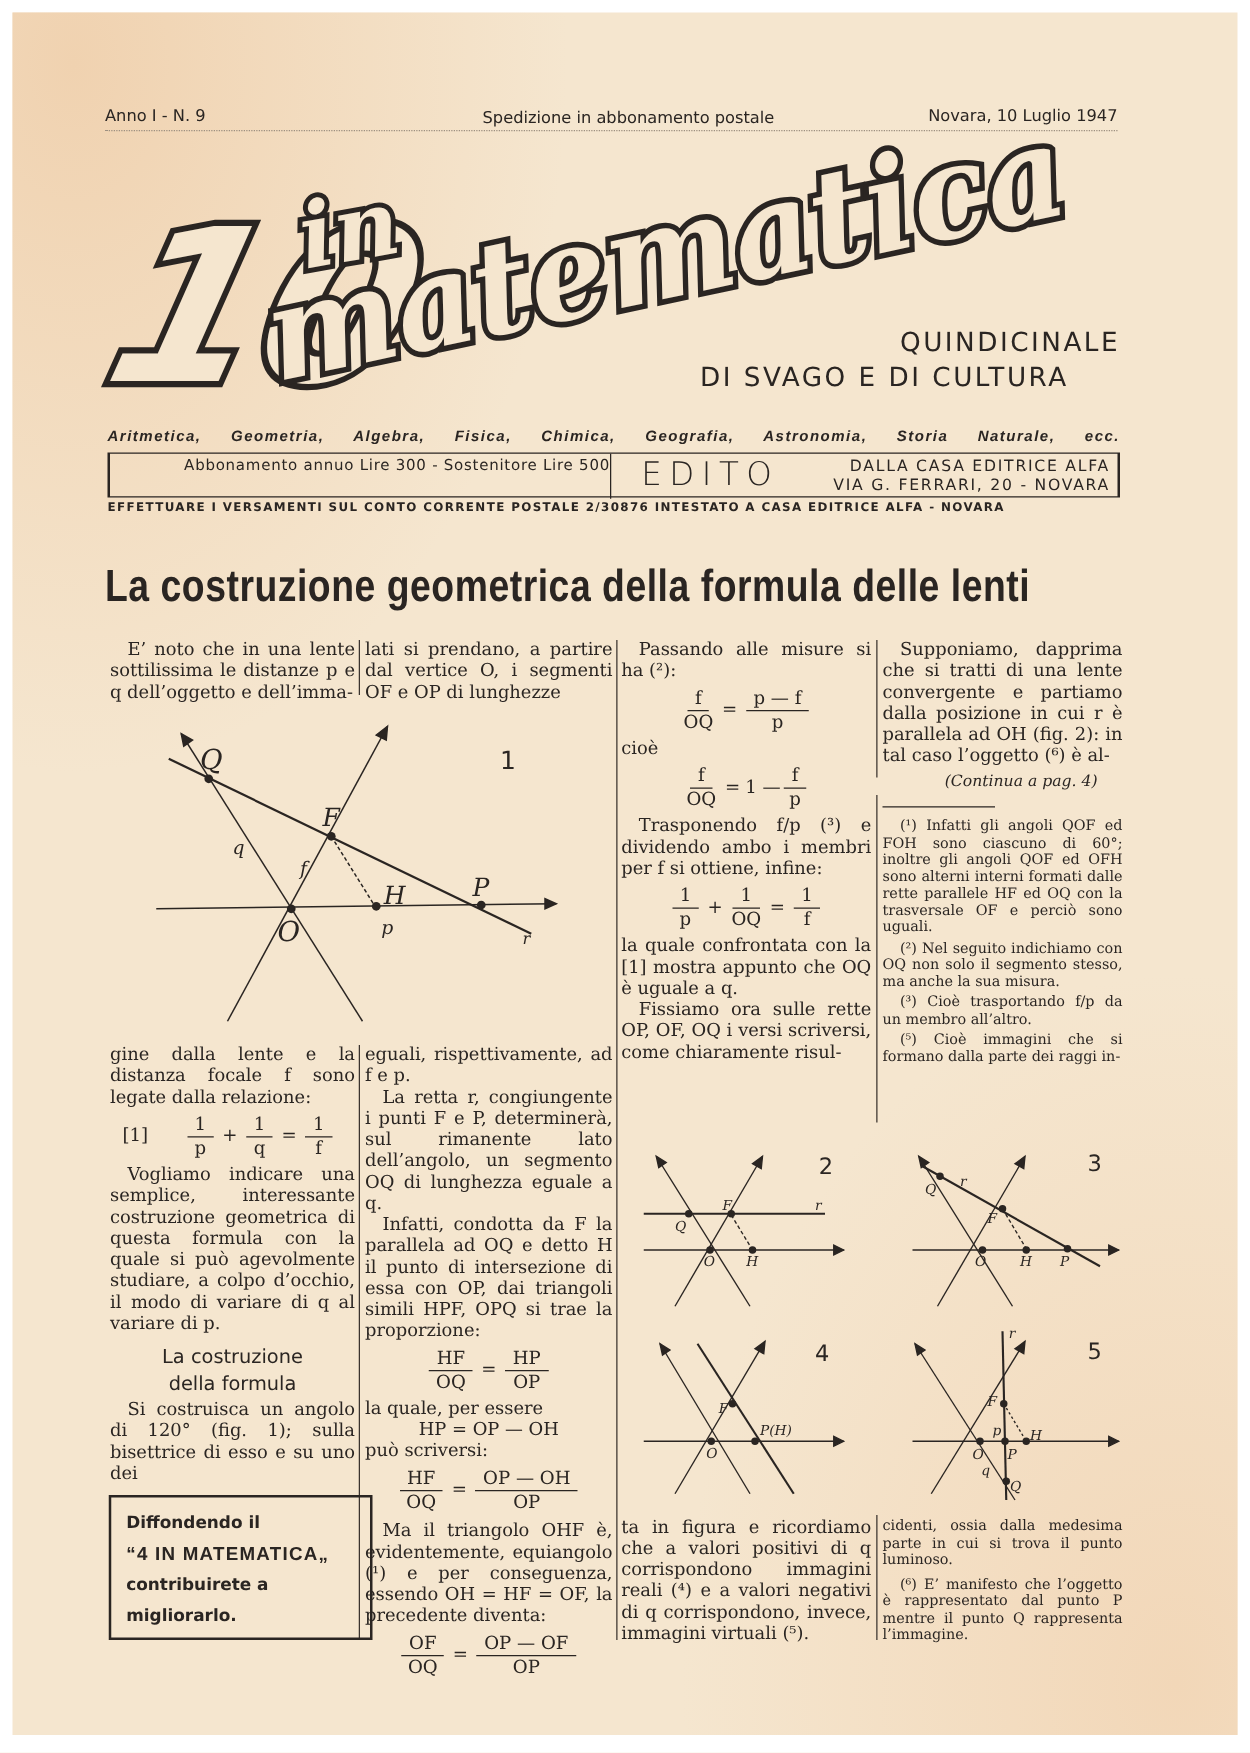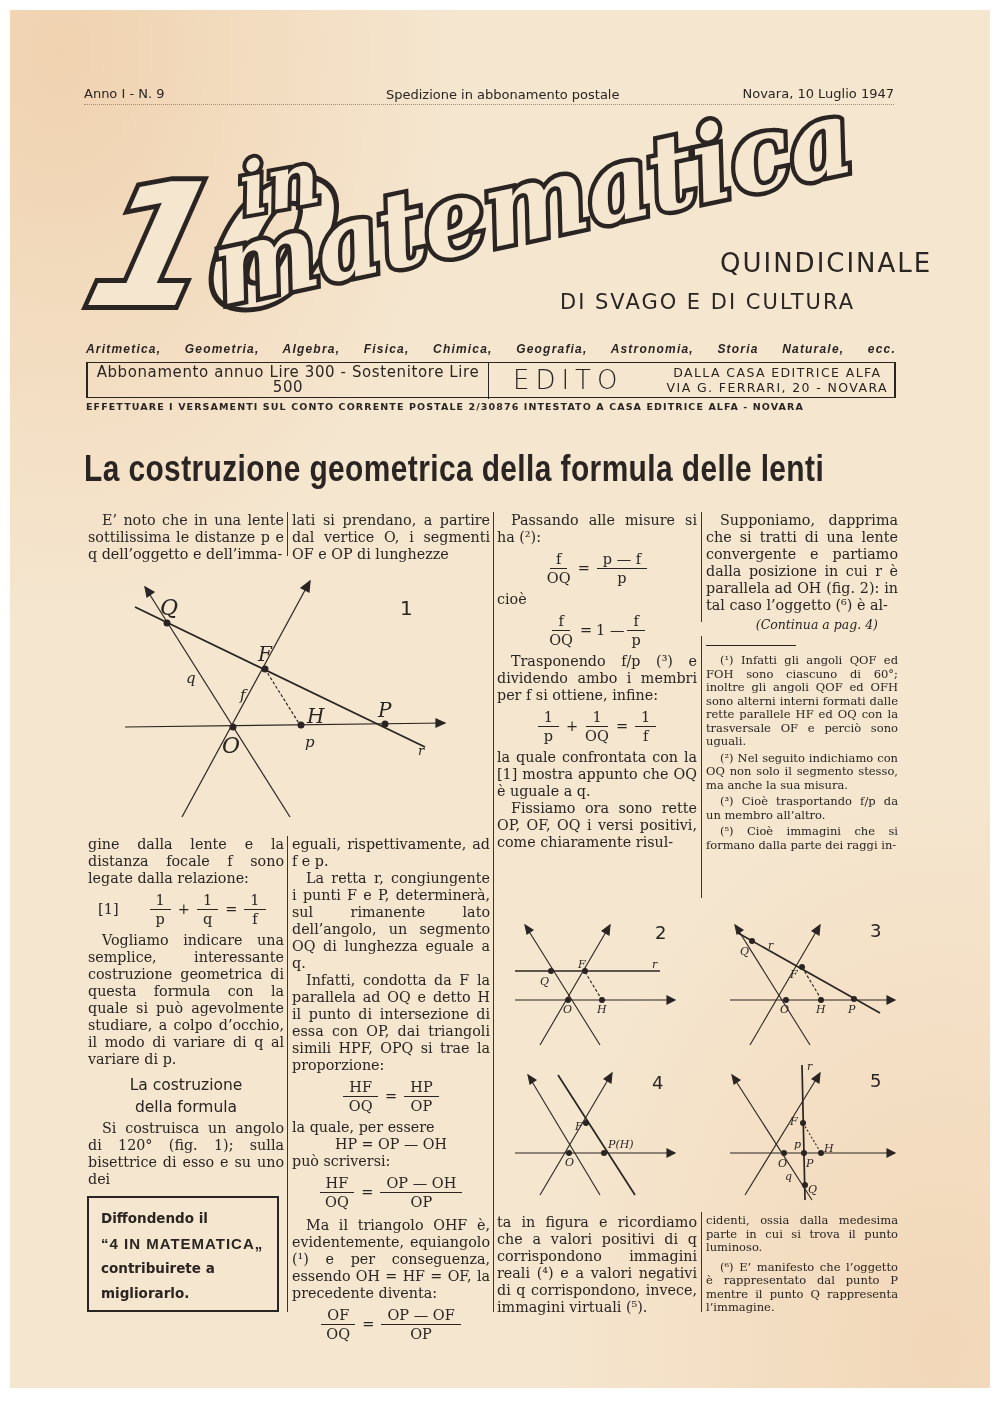--- a/index.html
+++ b/index.html
@@ -4,41 +4,41 @@
 <style>
   html,body{margin:0;padding:0;background:#ffffff;}
   body{width:1000px;height:1402px;position:relative;overflow:hidden;font-family:"DejaVu Serif",serif;color:#2a2522;}
   .paper{position:absolute;left:10px;top:10px;width:980px;height:1378px;background:#f5e6cf;
     background-image:radial-gradient(ellipse at 5% 3%, #f0d2b0 0%, rgba(240,210,176,0) 30%),
                      radial-gradient(ellipse at 95% 97%, #f2d7b8 0%, rgba(242,215,184,0) 30%);}
   .abs{position:absolute;}
   .sans{font-family:"DejaVu Sans","Liberation Sans",sans-serif;}
   .topline{top:86px;left:84px;width:810px;height:18px;font-size:13px;border-bottom:1px dotted #9c8f80;}
   .topline span{position:absolute;top:0;}
-  .sub1{left:720px;top:248px;width:175px;text-align:center;font-size:26px;letter-spacing:2px;font-family:"DejaVu Sans",sans-serif;font-weight:normal;}
+  .sub1{left:720px;top:262px;width:175px;text-align:center;font-size:21px;letter-spacing:2px;font-family:"DejaVu Sans",sans-serif;font-weight:normal;}
   .sub2{left:560px;top:290px;width:335px;text-align:left;font-size:21px;letter-spacing:2px;font-family:"DejaVu Sans",sans-serif;}
   .topics{left:86px;top:342px;width:810px;font-size:12px;font-style:italic;font-weight:bold;letter-spacing:1.2px;text-align:justify;text-align-last:justify;font-family:"Liberation Sans",sans-serif;}
   .subbox{left:86px;top:362px;width:806px;height:34px;border:1.5px solid #2a2522;border-left-width:2px;border-right-width:2px;}
-  .subbox .left{position:absolute;left:0;top:0;width:400px;height:34px;border-right:1.5px solid #2a2522;font-size:15px;text-align:center;line-height:15px;padding-top:2px;letter-spacing:0.6px;}
+  .subbox .left{position:absolute;left:0;top:0;width:400px;height:34px;border-right:1.5px solid #2a2522;font-size:12px;text-align:right;line-height:15px;padding-top:2px;letter-spacing:0.6px;}
   .subbox .edito{position:absolute;left:425px;top:2px;font-size:26px;letter-spacing:6px;font-family:"DejaVu Sans",sans-serif;font-weight:200;}
-  .subbox .pub{position:absolute;right:6px;top:2px;font-size:12.5px;line-height:15px;text-align:center;letter-spacing:1.4px;}
+  .subbox .pub{position:absolute;right:6px;top:2px;font-size:12.5px;line-height:15px;text-align:right;letter-spacing:1.4px;}
   .pay{left:86px;top:401px;width:810px;font-size:9.5px;font-weight:bold;letter-spacing:1.1px;white-space:nowrap;font-family:"DejaVu Sans",sans-serif;}
   .headline{left:84px;top:448px;width:812px;font-size:36px;font-weight:bold;font-family:"Liberation Sans",sans-serif;transform:scaleX(0.83);transform-origin:left top;white-space:nowrap;letter-spacing:0.5px;}
   .col{position:absolute;font-size:14.3px;line-height:17px;text-align:justify;}
   .col p{margin:0;text-indent:14px;}
   .vrule{position:absolute;width:1px;background:#3a332e;}
   .frac{display:inline-flex;flex-direction:column;align-items:center;vertical-align:middle;margin:0 3px;}
   .frac .n{padding:0 6px;border-bottom:1px solid #2a2522;line-height:18px;}
   .frac .d{line-height:18px;}
   .eq{display:flex;align-items:center;justify-content:center;margin:4px 0;font-size:14.5px;}
   .eq .op{margin:0 4px;}
   .subhead{font-family:"DejaVu Sans",sans-serif;font-size:15.5px;text-align:center;line-height:22px;margin:6px 0 2px 0;font-weight:normal;}
   .fn{font-size:11.5px;line-height:13.5px;text-align:justify;}
   .fn p{margin:0 0 3px 0;text-indent:14px;}
-  .box{left:87px;top:1196px;width:192px;height:116px;border:2px solid #2a2522;padding:8px 0 0 12px;box-sizing:border-box;font-family:"DejaVu Sans",sans-serif;font-weight:bold;font-size:13.5px;line-height:25px;}
+  .box{left:87px;top:1196px;width:211px;height:116px;border:2px solid #2a2522;padding:8px 0 0 12px;box-sizing:border-box;font-family:"DejaVu Sans",sans-serif;font-weight:bold;font-size:13.5px;line-height:25px;}
   .box .quote{font-family:"Liberation Sans",sans-serif;letter-spacing:1px;font-size:15px;}
   svg text{font-family:"DejaVu Serif",serif;}
 </style>
 </head>
 <body>
 
 <div class="paper"></div>
 
 <div class="abs topline sans">
   <span style="left:0">Anno I - N. 9</span>
@@ -235,21 +235,21 @@
         <span class="n">1</span>
         <span class="d">OQ</span>
       </span>
     <span class="op">=</span>
     <span class="frac">
         <span class="n">1</span>
         <span class="d">f</span>
       </span>
   </div>
   <p style="text-indent:0">la quale confrontata con la [1] mostra appunto che OQ è uguale a q.</p>
-  <p>Fissiamo ora sono rette OP, OF, OQ i versi positivi, come chiaramente risul-</p>
+  <p>Fissiamo ora sulle rette OP, OF, OQ i versi scriversi, come chiaramente risul-</p>
 </div>
 
 <div class="col" style="left:706px;top:512px;width:192px">
   <p>Supponiamo, dapprima che si tratti di una lente convergente e partiamo dalla posizione in cui r è parallela ad OH (fig. 2): in tal caso l’oggetto (⁶) è al-</p>
   <div style="text-align:right;font-style:italic;font-size:12.5px;margin-top:2px;padding-right:20px">(Continua a pag. 4)</div>
   <div style="width:90px;border-top:1px solid #2a2522;margin:12px 0 8px 0"></div>
   <div class="fn">
     <p>(¹) Infatti gli angoli QOF ed FOH sono ciascuno di 60°; inoltre gli angoli QOF ed OFH sono alterni interni formati dalle rette parallele HF ed OQ con la trasversale OF e perciò sono uguali.</p>
     <p>(²) Nel seguito indichiamo con OQ non solo il segmento stesso, ma anche la sua misura.</p>
     <p>(³) Cioè trasportando f/p da un membro all’altro.</p>

